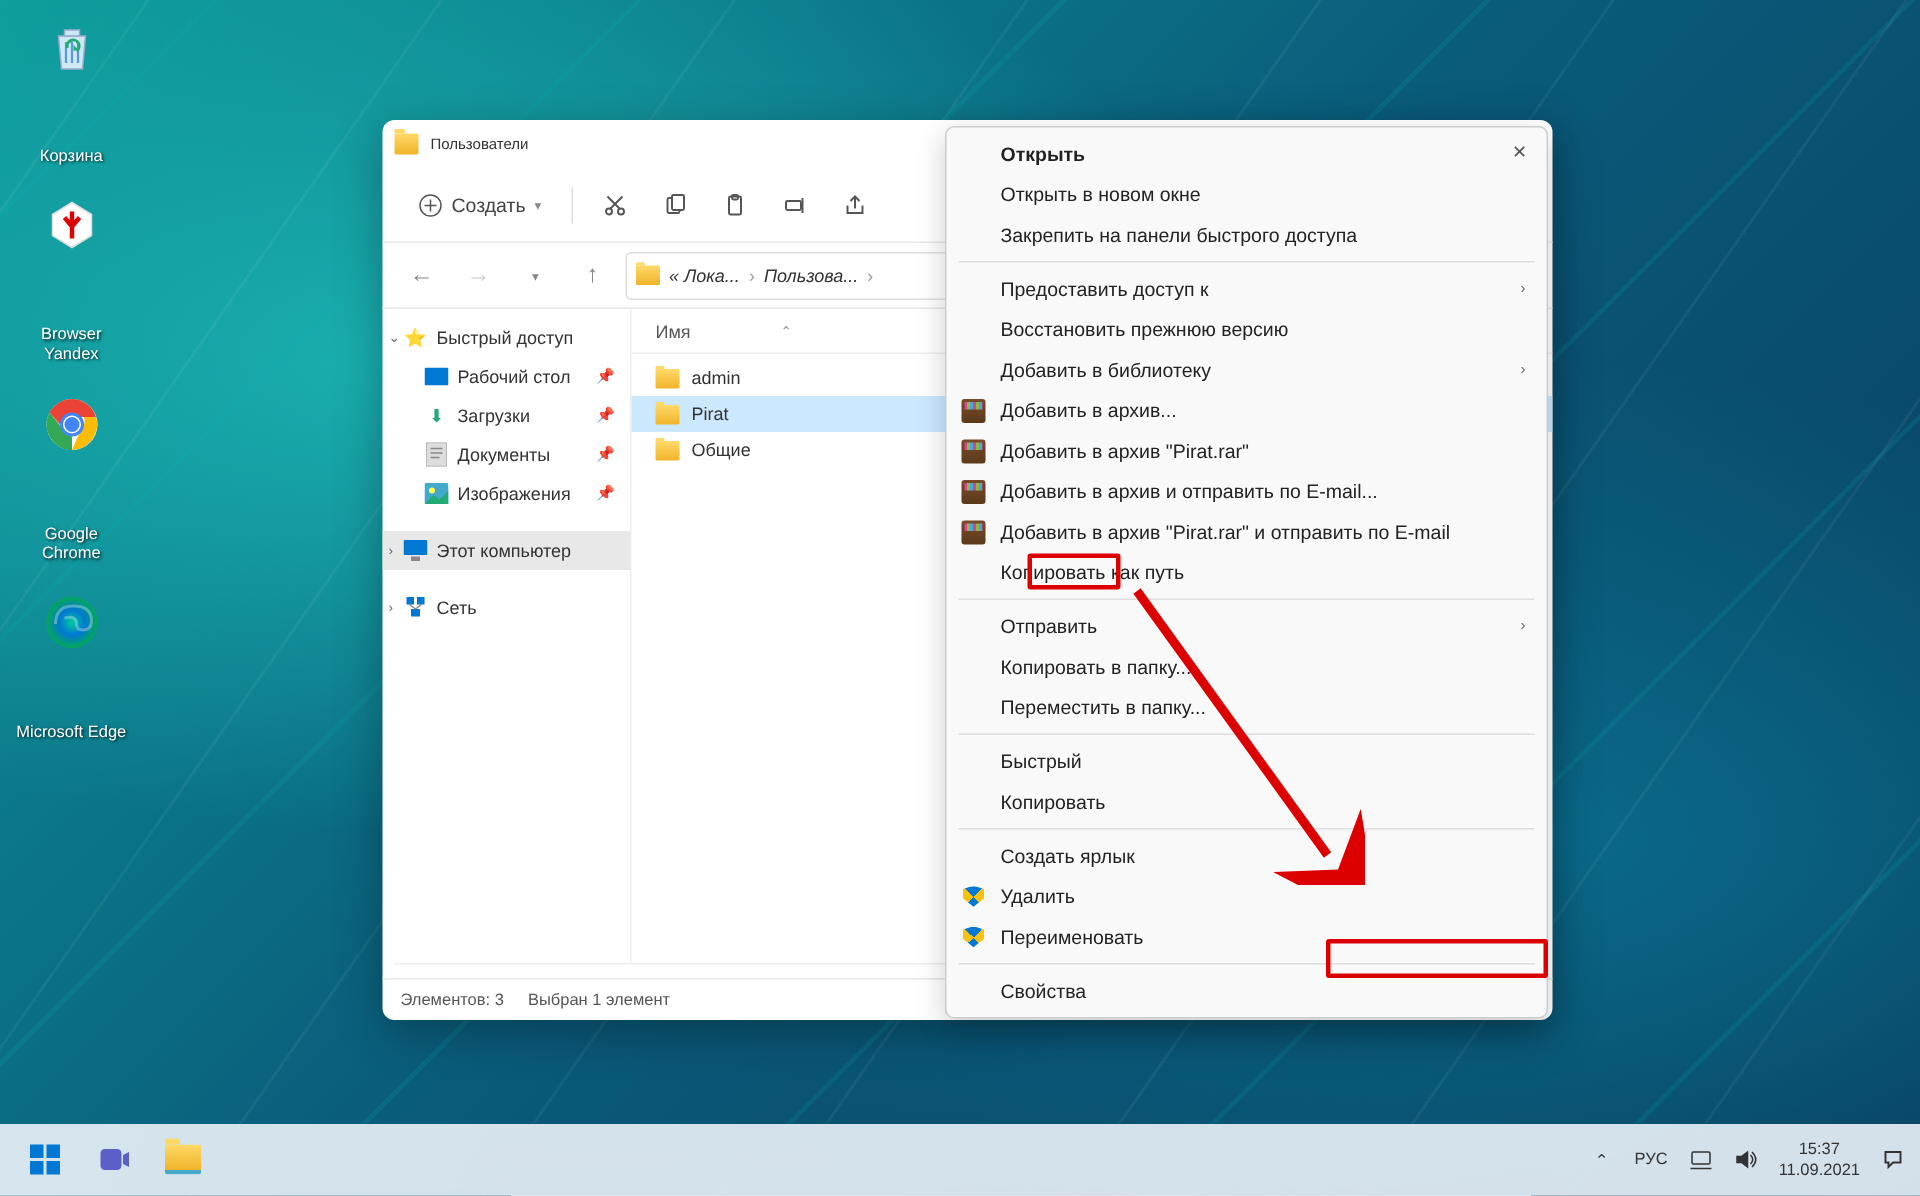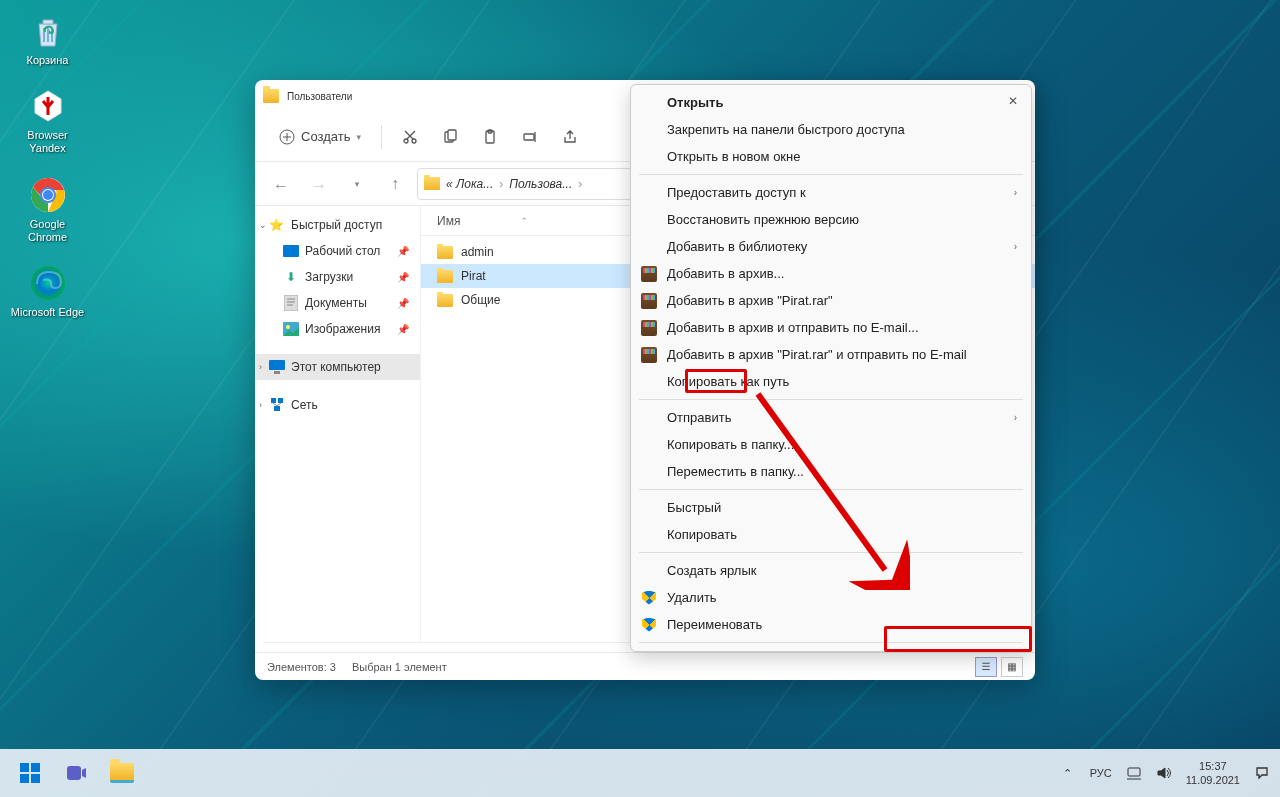--- a/index.html
+++ b/index.html
@@ -1,21 +1,21 @@
 <!DOCTYPE html>
 <html><head>
 <meta charset="utf-8">
 <style>
 * { margin: 0; padding: 0; box-sizing: border-box; font-family: 'Segoe UI', Tahoma, sans-serif; }
 body { width: 1280px; height: 797px; overflow: hidden; position: relative; background: linear-gradient(135deg, #0a8a8a 0%, #0d6b7a 30%, #0a3a5a 60%, #0a4a6a 100%); }
 .desktop-bg { position: absolute; inset: 0; background: radial-gradient(ellipse at 20% 30%, #1aafaf 0%, transparent 40%), radial-gradient(ellipse at 80% 70%, #0a6a8a 0%, transparent 40%), linear-gradient(135deg, #0d9a9a 0%, #0a5a7a 50%, #083a5a 100%); }
 .desktop-bg::before { content: ''; position: absolute; inset: 0; background: repeating-linear-gradient(125deg, transparent 0px, transparent 80px, rgba(255,255,255,0.05) 80px, rgba(255,255,255,0.05) 82px, transparent 82px, transparent 160px), repeating-linear-gradient(135deg, transparent 0px, transparent 100px, rgba(0,180,180,0.15) 100px, rgba(0,180,180,0.15) 103px, transparent 103px, transparent 200px); }
 
 .desktop-icons { position: absolute; top: 10px; left: 10px; display: flex; flex-direction: column; gap: 18px; }
-.desktop-icon { display: flex; flex-direction: column; align-items: center; width: 75px; cursor: pointer; }
+.desktop-icon { display: flex; flex-direction: column; align-items: center; width: 75px; cursor: pointer; gap: 44px; }
 .desktop-icon .icon-img { width: 42px; height: 42px; margin-bottom: 2px; display: flex; align-items: center; justify-content: center; }
 .desktop-icon .label { color: white; font-size: 11px; text-align: center; text-shadow: 1px 1px 2px rgba(0,0,0,0.8); line-height: 1.2; }
 
 .explorer-window { position: absolute; top: 80px; left: 255px; width: 780px; height: 600px; background: white; border-radius: 8px; box-shadow: 0 8px 32px rgba(0,0,0,0.3); display: flex; flex-direction: column; overflow: visible; }
 .titlebar { height: 32px; display: flex; align-items: center; padding: 0 8px; }
 .titlebar .folder-ico { width: 16px; height: 14px; background: linear-gradient(#ffd968,#f0b429); border-radius: 1px; margin-right: 8px; position: relative; }
 .titlebar .folder-ico::before { content:''; position:absolute; top:-3px; left:0; width:7px; height:3px; background:#ffd968; border-radius:1px 1px 0 0; }
 .titlebar .title { font-size: 10px; color: #333; }
 .titlebar .controls { margin-left: auto; display: flex; gap: 0; }
 .titlebar .ctrl { width: 45px; height: 32px; display: flex; align-items: center; justify-content: center; font-size: 10px; color: #333; }
@@ -306,24 +306,24 @@
     </div>
   </div>
 </div>
 
 <div class="context-menu">
   <div class="menu-close">✕</div>
   <div class="menu-item bold">
       <span>Открыть</span>
     </div>
   <div class="menu-item">
+      <span>Открыть в новом окне</span>
+    </div>
+  <div class="menu-item">
       <span>Закрепить на панели быстрого доступа</span>
-    </div>
-  <div class="menu-item">
-      <span>Открыть в новом окне</span>
     </div>
   <div class="menu-sep"></div>
   <div class="menu-item">
       <span>Предоставить доступ к</span>
       <span class="sub-arrow">›</span>
     </div>
   <div class="menu-item">
       <span>Восстановить прежнюю версию</span>
     </div>
   <div class="menu-item">
@@ -385,20 +385,23 @@
       </div>
       <span>Удалить</span>
     </div>
   <div class="menu-item">
       <div class="mico">
         <div class="shield"></div>
       </div>
       <span>Переименовать</span>
     </div>
   <div class="menu-sep"></div>
+  <div class="menu-item">
+      <span>Свойства</span>
+    </div>
 </div>
 
 <div class="red-box" style="top:369px;left:685px;width:62px;height:24px"></div>
 <div class="red-box" style="top:626px;left:884px;width:148px;height:26px"></div>
 
 <svg class="arrow-svg" style="top:390px;left:750px" width="160" height="200">
   <defs>
       <marker id="ah" markerWidth="12" markerHeight="12" refX="2" refY="6" orient="auto">
         <path d="M0,0 L12,6 L0,12 L4,6 Z" fill="#d00"></path>
       </marker>

